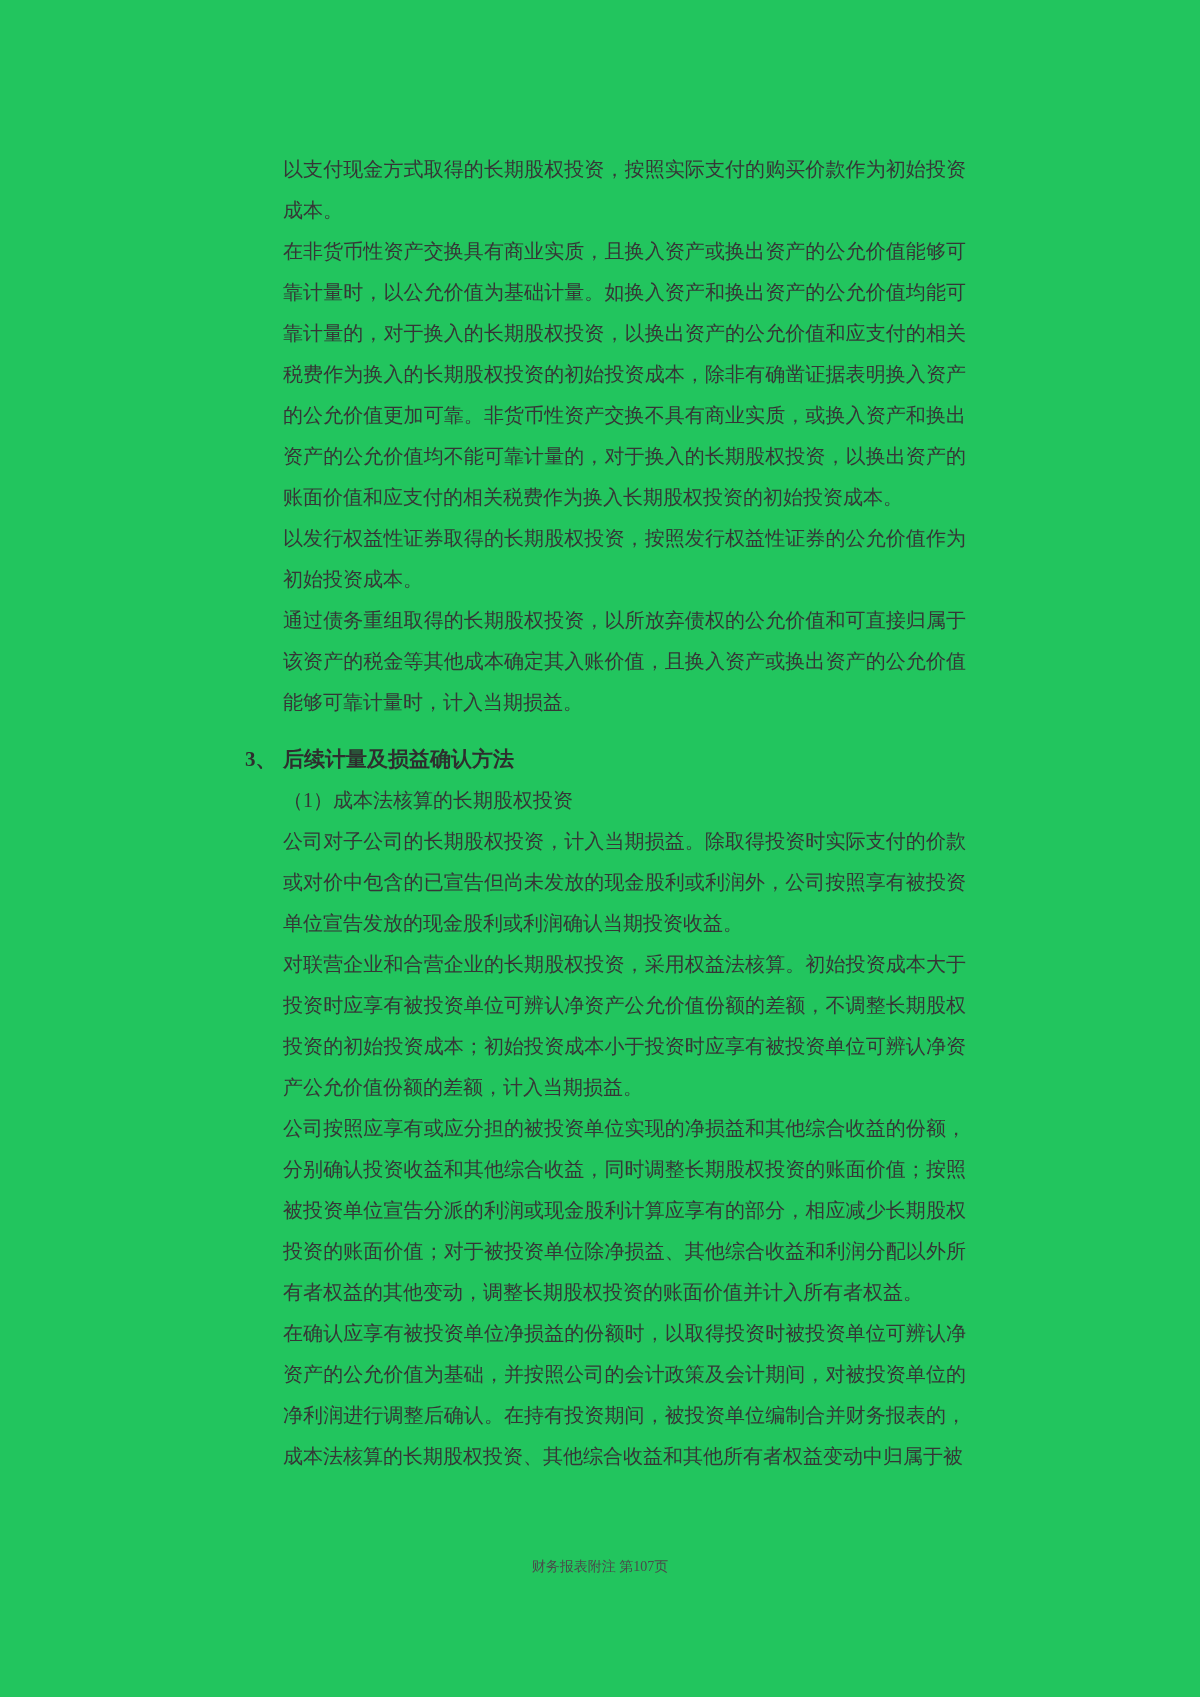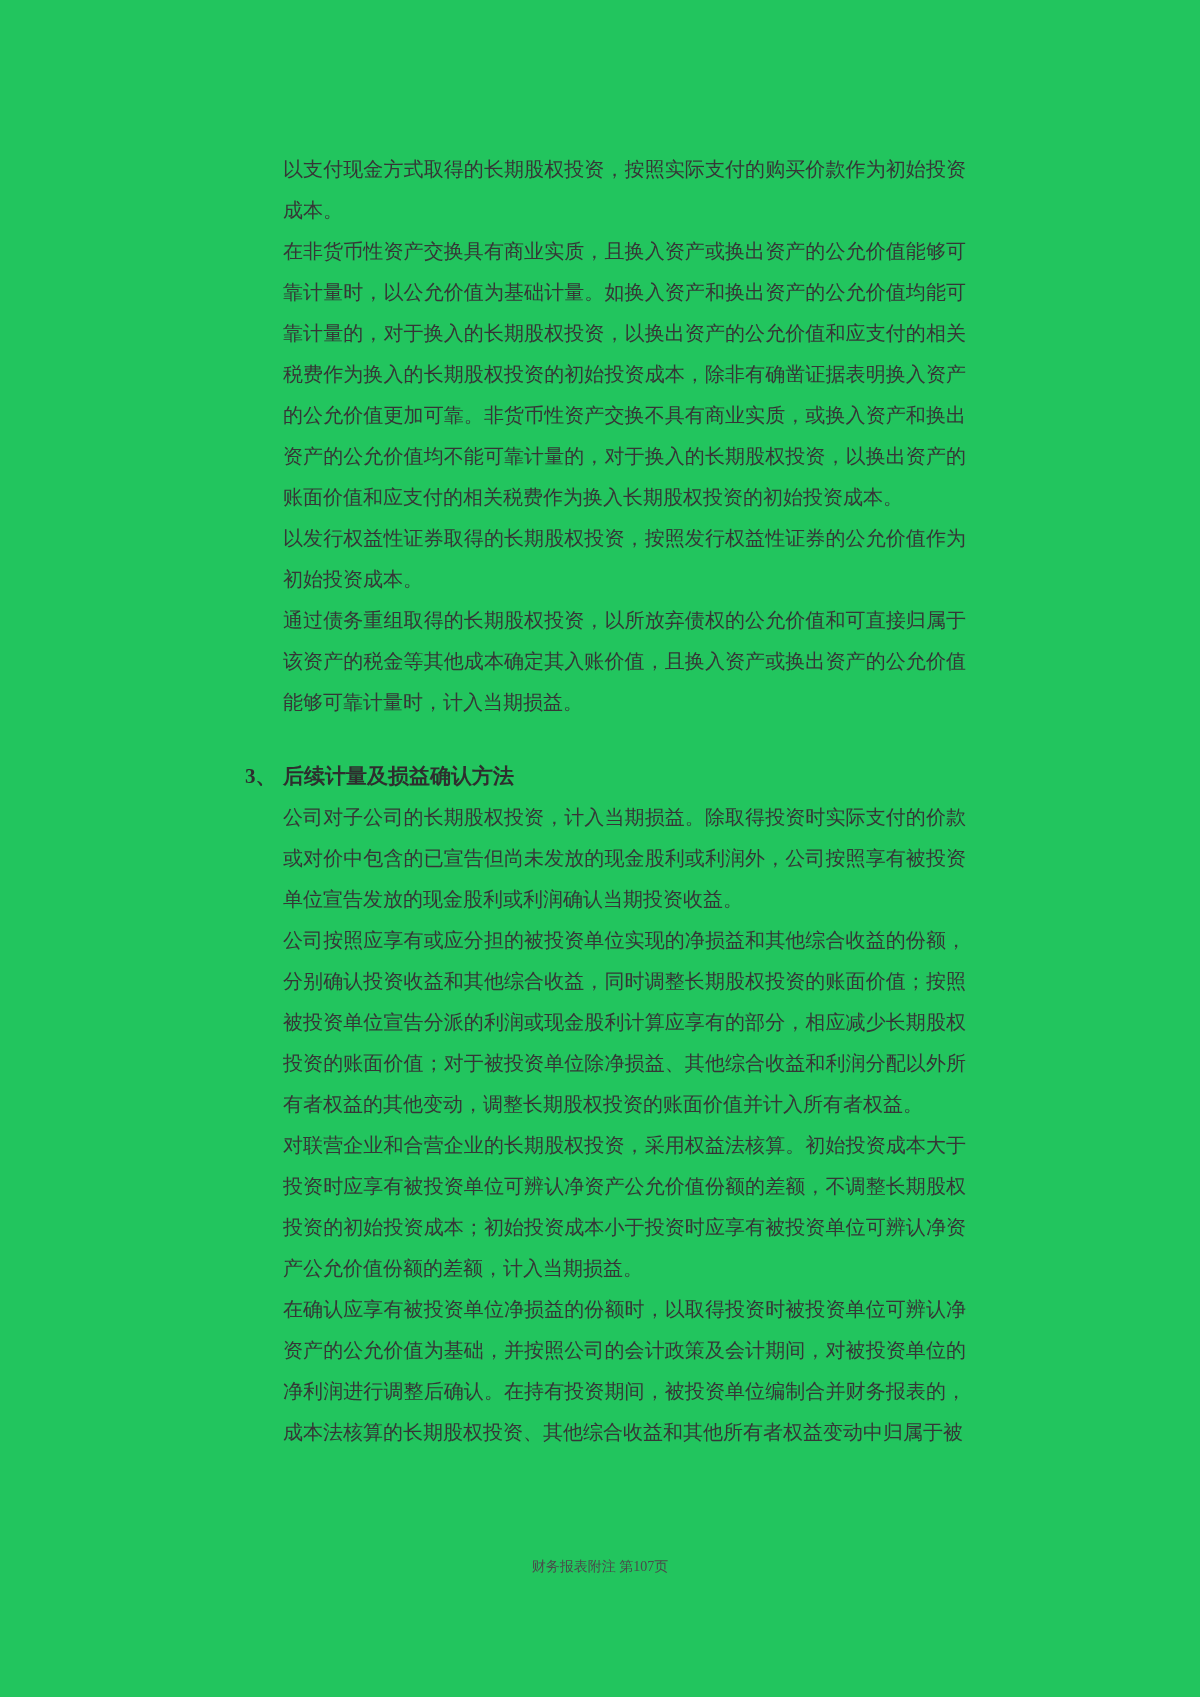--- a/index.html
+++ b/index.html
@@ -28,21 +28,21 @@
   }
   .body-para {
     margin: 0;
     font-size: 20px;
     line-height: 41px;
     text-align: justify;
     text-justify: inter-ideograph;
     word-break: break-all;
   }
   .section-heading {
-    margin: 33px 0 0 -38px;
+    margin: 16px 0 0 -38px;
     font-size: 21px;
     line-height: 41px;
     font-weight: bold;
     color: #2e2e2e;
     white-space: nowrap;
   }
   .section-number {
     display: inline-block;
     width: 38px;
   }
@@ -74,27 +74,28 @@
     <p class="body-para">在非货币性资产交换具有商业实质，且换入资产或换出资产的公允价值能够可靠计量时，以公允价值为基础计量。如换入资产和换出资产的公允价值均能可靠计量的，对于换入的长期股权投资，以换出资产的公允价值和应支付的相关税费作为换入的长期股权投资的初始投资成本，除非有确凿证据表明换入资产的公允价值更加可靠。非货币性资产交换不具有商业实质，或换入资产和换出资产的公允价值均不能可靠计量的，对于换入的长期股权投资，以换出资产的账面价值和应支付的相关税费作为换入长期股权投资的初始投资成本。</p>
 
     <p class="body-para">以发行权益性证券取得的长期股权投资，按照发行权益性证券的公允价值作为初始投资成本。</p>
 
     <p class="body-para">通过债务重组取得的长期股权投资，以所放弃债权的公允价值和可直接归属于该资产的税金等其他成本确定其入账价值，且换入资产或换出资产的公允价值能够可靠计量时，计入当期损益。</p>
 
     <h3 class="section-heading">
       <span class="section-number">3、</span><span>后续计量及损益确认方法</span>
     </h3>
 
+    <p class="body-para sub-label">（1）成本法核算的长期股权投资</p>
 
     <p class="body-para">公司对子公司的长期股权投资，计入当期损益。除取得投资时实际支付的价款或对价中包含的已宣告但尚未发放的现金股利或利润外，公司按照享有被投资单位宣告发放的现金股利或利润确认当期投资收益。</p>
 
 
+    <p class="body-para">对联营企业和合营企业的长期股权投资，采用权益法核算。初始投资成本大于投资时应享有被投资单位可辨认净资产公允价值份额的差额，不调整长期股权投资的初始投资成本；初始投资成本小于投资时应享有被投资单位可辨认净资产公允价值份额的差额，计入当期损益。</p>
+
     <p class="body-para">公司按照应享有或应分担的被投资单位实现的净损益和其他综合收益的份额，分别确认投资收益和其他综合收益，同时调整长期股权投资的账面价值；按照被投资单位宣告分派的利润或现金股利计算应享有的部分，相应减少长期股权投资的账面价值；对于被投资单位除净损益、其他综合收益和利润分配以外所有者权益的其他变动，调整长期股权投资的账面价值并计入所有者权益。</p>
-
-    <p class="body-para">对联营企业和合营企业的长期股权投资，采用权益法核算。初始投资成本大于投资时应享有被投资单位可辨认净资产公允价值份额的差额，不调整长期股权投资的初始投资成本；初始投资成本小于投资时应享有被投资单位可辨认净资产公允价值份额的差额，计入当期损益。</p>
 
     <p class="body-para">在确认应享有被投资单位净损益的份额时，以取得投资时被投资单位可辨认净资产的公允价值为基础，并按照公司的会计政策及会计期间，对被投资单位的净利润进行调整后确认。在持有投资期间，被投资单位编制合并财务报表的，成本法核算的长期股权投资、其他综合收益和其他所有者权益变动中归属于被</p>
 
   </div>
 
   <div class="footer">财务报表附注 第107页</div>
 
 </div>
 
 </body></html>

